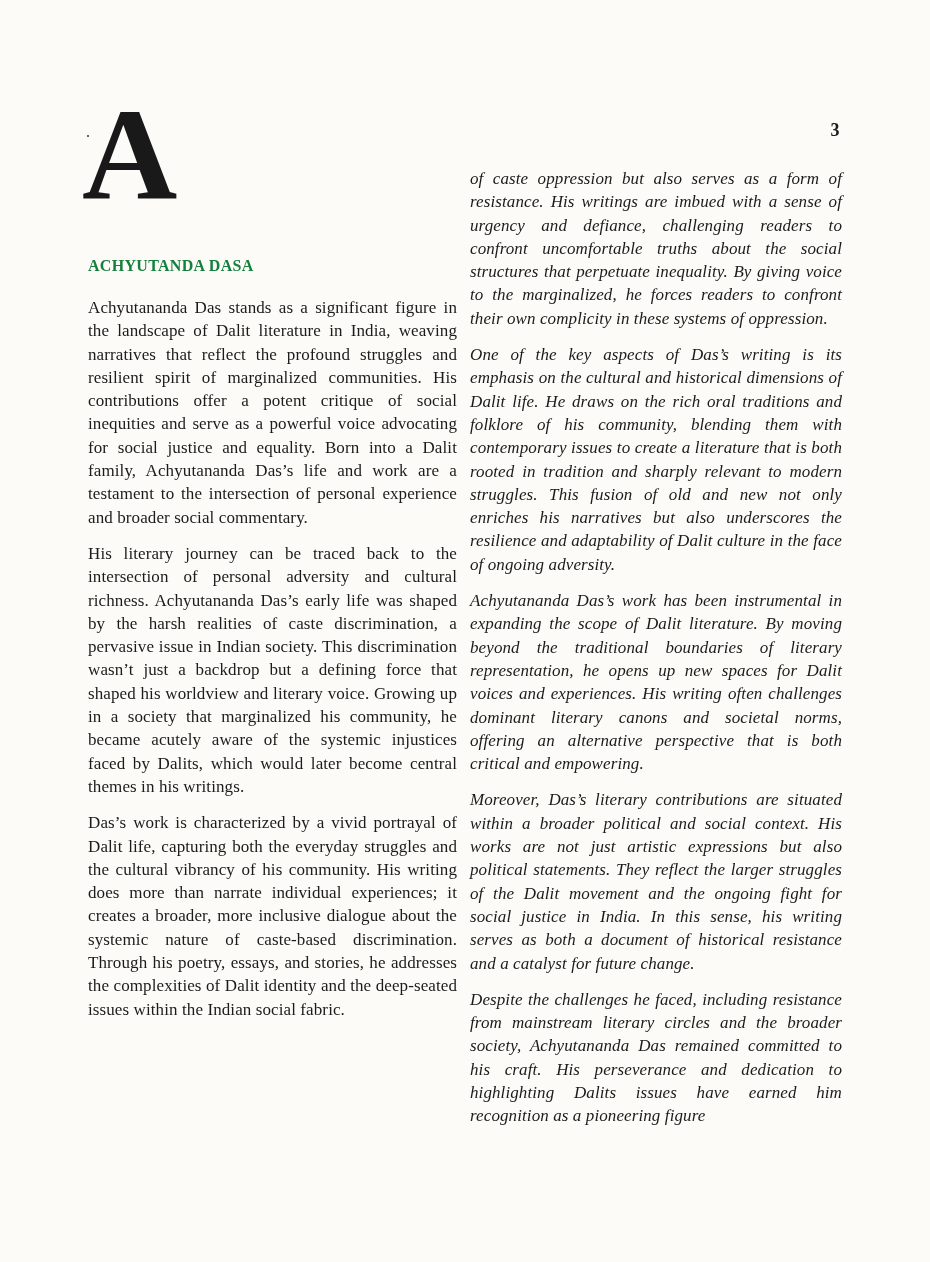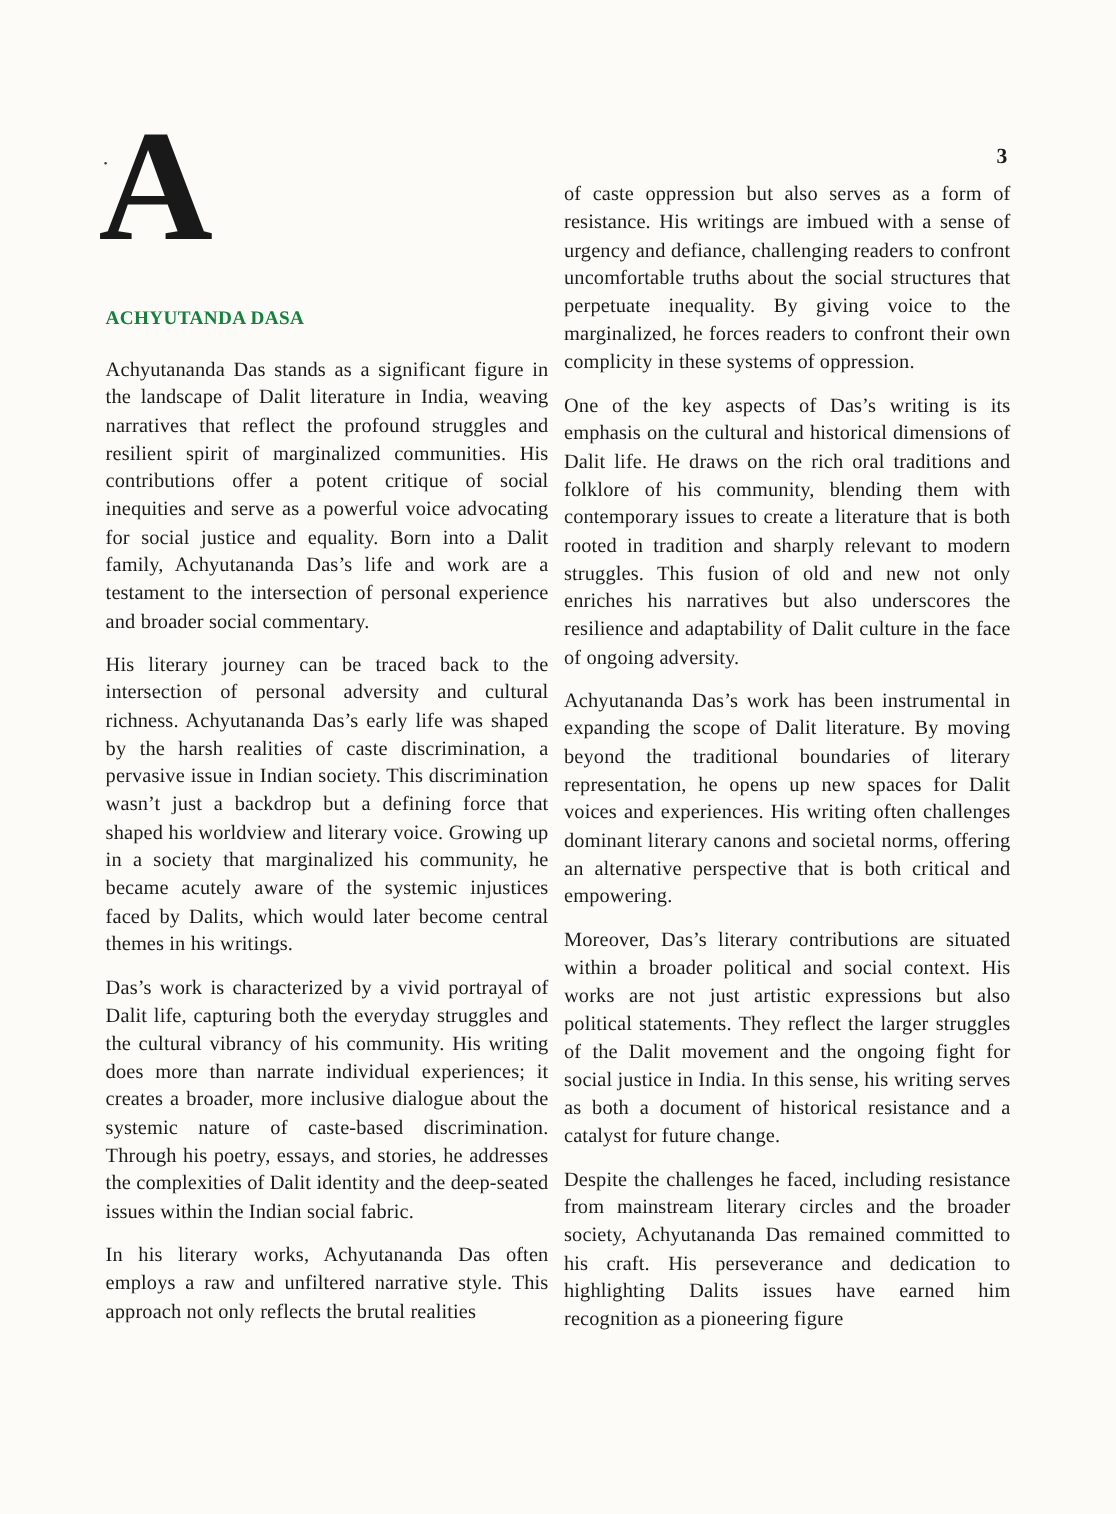--- a/index.html
+++ b/index.html
@@ -53,40 +53,39 @@
   .col {
     position: absolute;
     text-align: justify;
     font-size: 17px;
     line-height: 23.3px;
     letter-spacing: 0.1px;
   }
   .col p { margin: 0 0 13px 0; }
   .col p:last-child { margin-bottom: 0; }
   .col-left  { left: 88px;  top: 296px; width: 369px; }
-  .col-right { left: 470px; top: 150px; width: 372px; }
+  .col-right { left: 470px; top: 167px; width: 372px; font-style: italic; }
 </style>
 </head>
 <body>
 
 <div class="page">
 
   <span class="stray-dot"></span>
 
   <div class="drop-cap">A</div>
 
   <div class="page-number">3</div>
 
   <h1 class="heading">ACHYUTANDA DASA</h1>
 
   <div class="col col-left">
     <p>Achyutananda Das stands as a significant figure in the landscape of Dalit literature in India, weaving narratives that reflect the profound struggles and resilient spirit of marginalized communities. His contributions offer a potent critique of social inequities and serve as a powerful voice advocating for social justice and equality. Born into a Dalit family, Achyutananda Das’s life and work are a testament to the intersection of personal experience and broader social commentary.</p>
     <p>His literary journey can be traced back to the intersection of personal adversity and cultural richness. Achyutananda Das’s early life was shaped by the harsh realities of caste discrimination, a pervasive issue in Indian society. This discrimination wasn’t just a backdrop but a defining force that shaped his worldview and literary voice. Growing up in a society that marginalized his community, he became acutely aware of the systemic injustices faced by Dalits, which would later become central themes in his writings.</p>
     <p>Das’s work is characterized by a vivid portrayal of Dalit life, capturing both the everyday struggles and the cultural vibrancy of his community. His writing does more than narrate individual experiences; it creates a broader, more inclusive dialogue about the systemic nature of caste-based discrimination. Through his poetry, essays, and stories, he addresses the complexities of Dalit identity and the deep-seated issues within the Indian social fabric.</p>
-    <p>In his literary works, Achyutananda Das often employs a raw and unfiltered narrative style. This approach not only reflects the brutal realities</p>
   </div>
 
   <div class="col col-right">
     <p>of caste oppression but also serves as a form of resistance. His writings are imbued with a sense of urgency and defiance, challenging readers to confront uncomfortable truths about the social structures that perpetuate inequality. By giving voice to the marginalized, he forces readers to confront their own complicity in these systems of oppression.</p>
     <p>One of the key aspects of Das’s writing is its emphasis on the cultural and historical dimensions of Dalit life. He draws on the rich oral traditions and folklore of his community, blending them with contemporary issues to create a literature that is both rooted in tradition and sharply relevant to modern struggles. This fusion of old and new not only enriches his narratives but also underscores the resilience and adaptability of Dalit culture in the face of ongoing adversity.</p>
     <p>Achyutananda Das’s work has been instrumental in expanding the scope of Dalit literature. By moving beyond the traditional boundaries of literary representation, he opens up new spaces for Dalit voices and experiences. His writing often challenges dominant literary canons and societal norms, offering an alternative perspective that is both critical and empowering.</p>
     <p>Moreover, Das’s literary contributions are situated within a broader political and social context. His works are not just artistic expressions but also political statements. They reflect the larger struggles of the Dalit movement and the ongoing fight for social justice in India. In this sense, his writing serves as both a document of historical resistance and a catalyst for future change.</p>
     <p>Despite the challenges he faced, including resistance from mainstream literary circles and the broader society, Achyutananda Das remained committed to his craft. His perseverance and dedication to highlighting Dalits issues have earned him recognition as a pioneering figure</p>
   </div>
 

